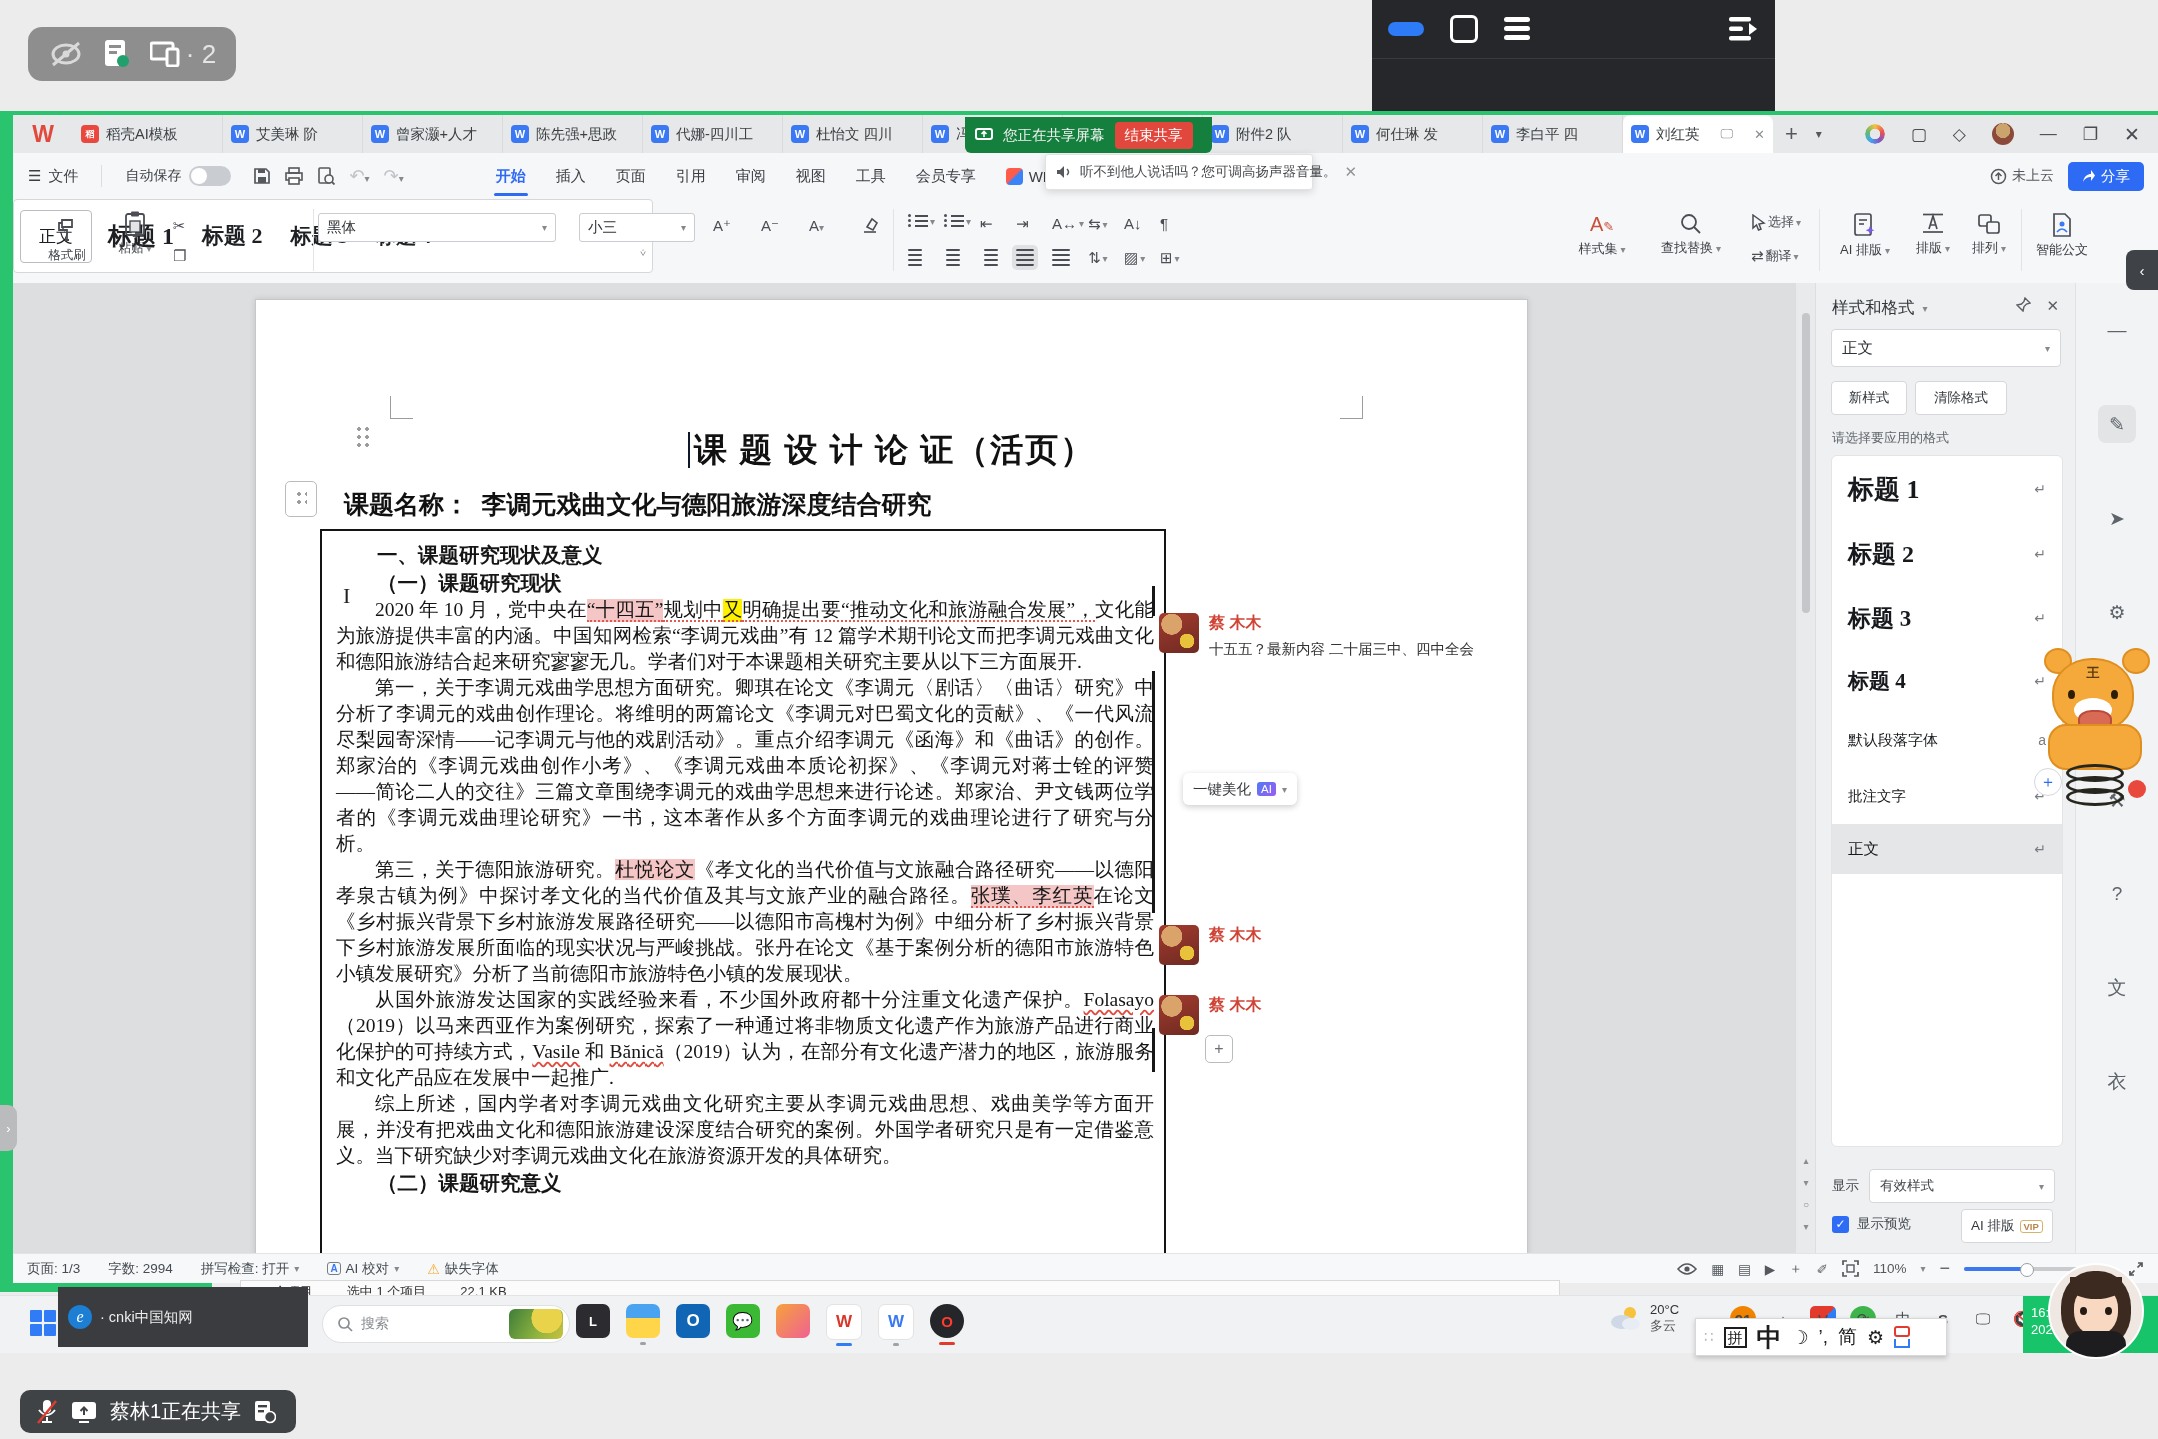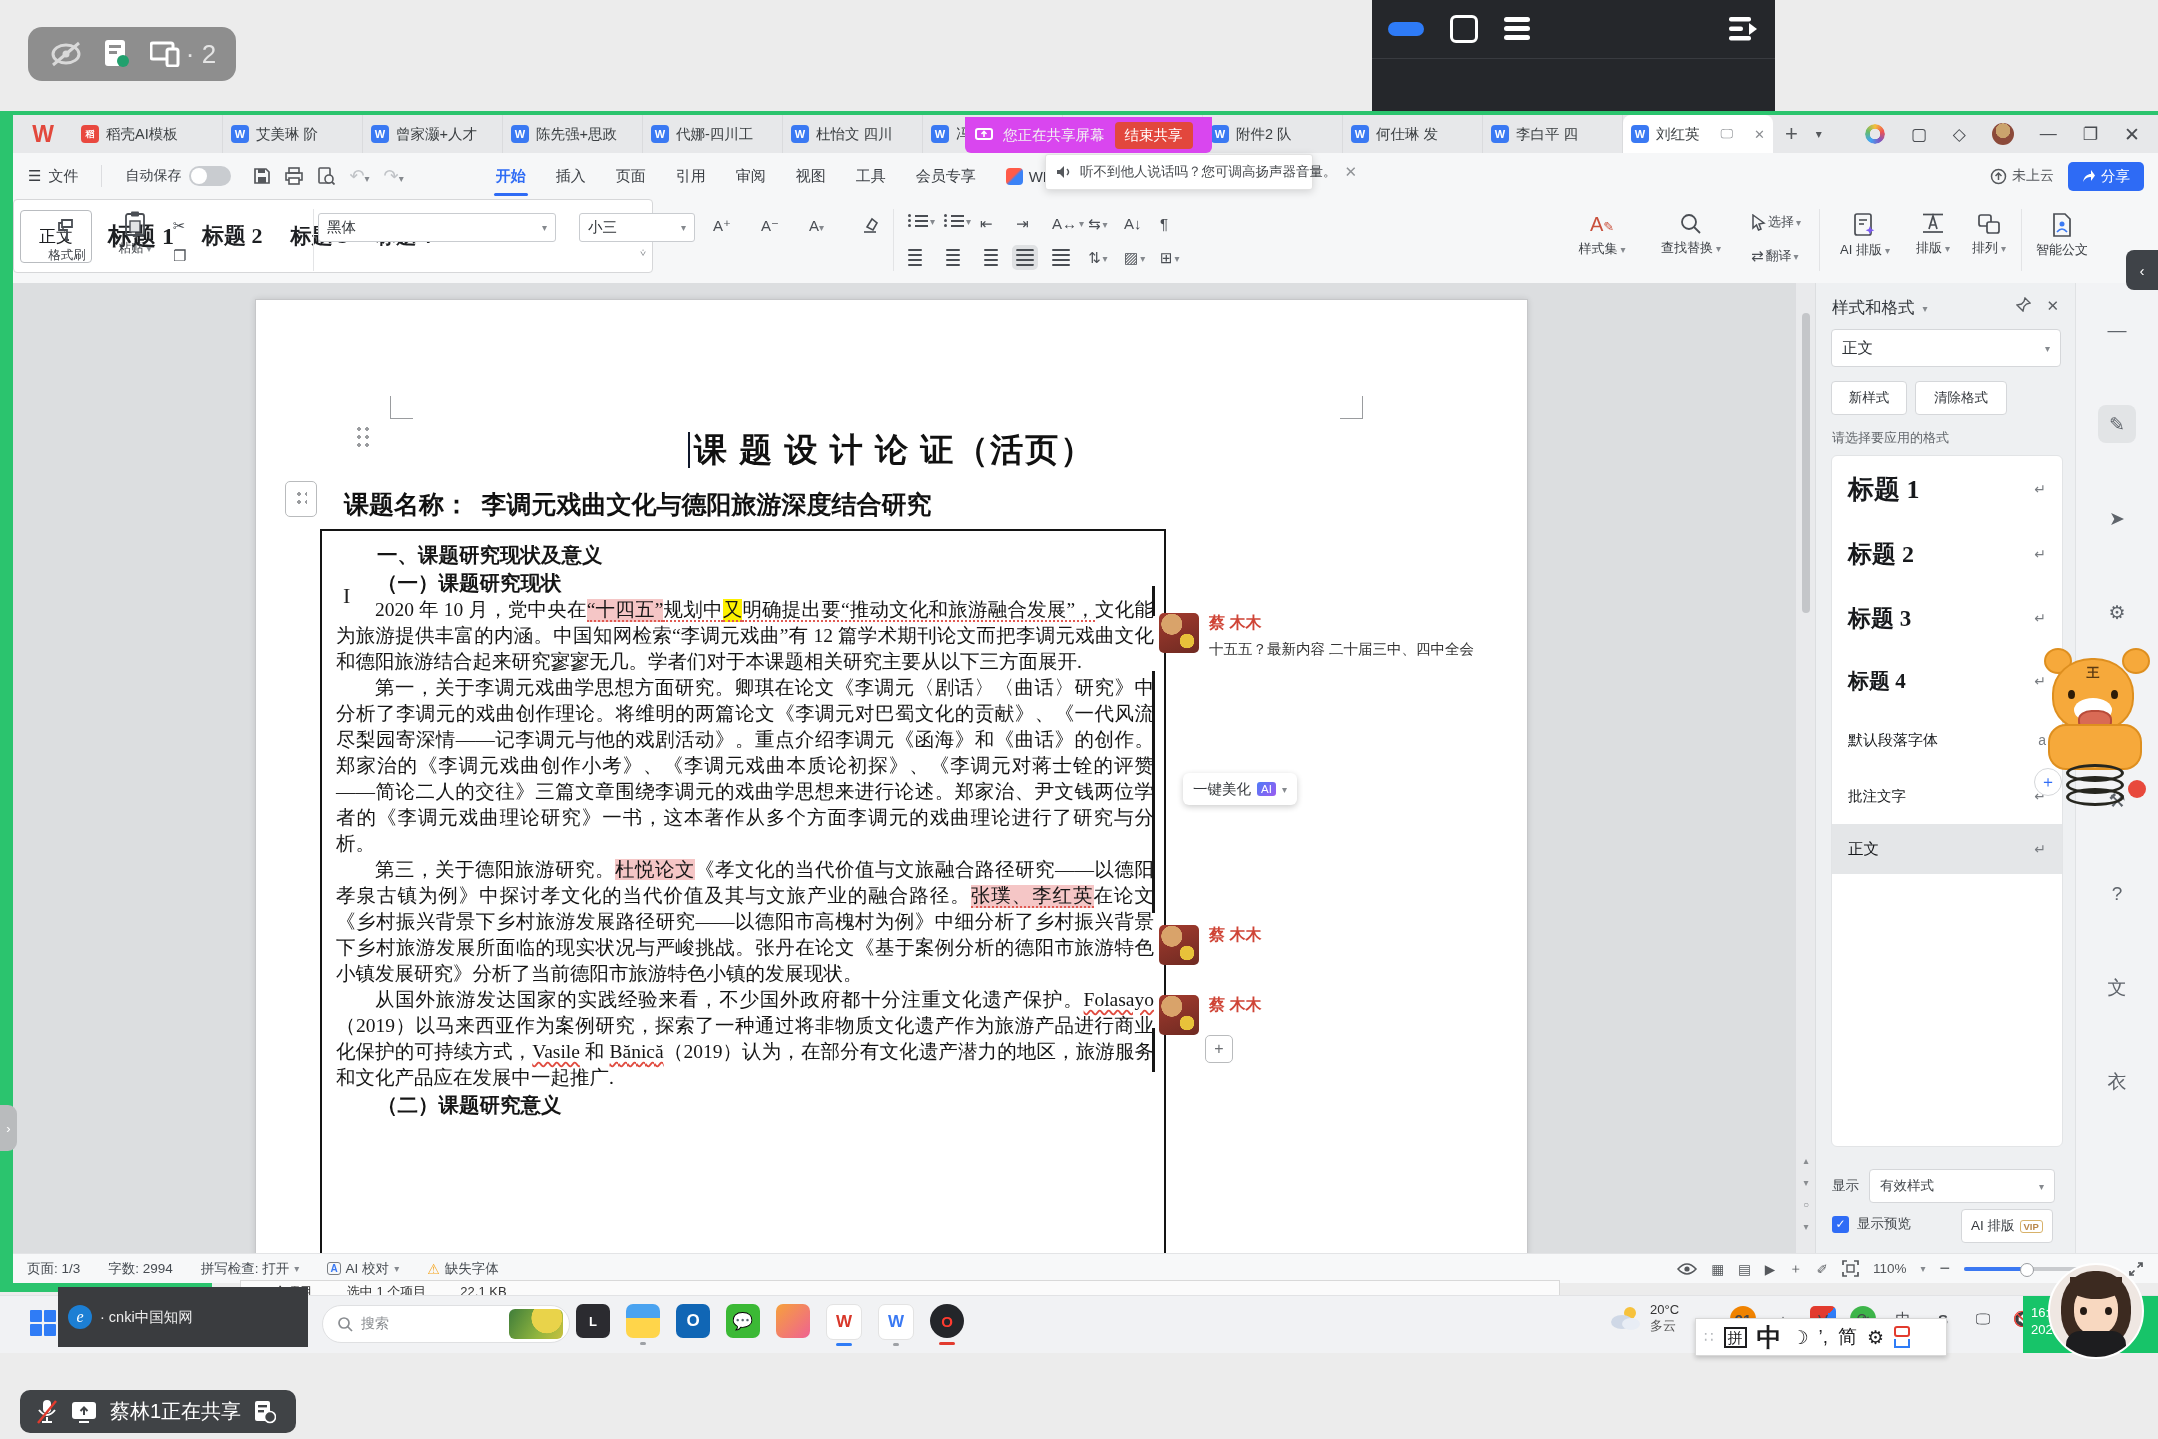--- a/index.html
+++ b/index.html
@@ -29,21 +29,21 @@
   .tab .ticon{flex:none;width:18px;height:18px;border-radius:4px;background:#3a79f3;color:#fff;font-size:11px;
        font-weight:bold;display:flex;align-items:center;justify-content:center;}
   .tab .ticon.docer{background:#e9483f;font-size:9px;}
   .tab .tx{color:#8a8d91;margin-left:auto;font-size:13px;}
   .tab-plus{font-size:22px;color:#55585c;padding:0 12px;}
   .tab-caret{font-size:12px;color:#55585c;padding:0 6px;}
   .win-ctl{margin-left:auto;display:flex;align-items:center;gap:26px;padding-right:18px;font-size:17px;color:#4a4d52;}
   .ring{width:20px;height:20px;border-radius:50%;background:conic-gradient(#f5c03c,#ef5350,#7e57c2,#42a5f5,#66bb6a,#f5c03c);
         -webkit-mask:radial-gradient(circle,transparent 0 5px,#000 5.5px);mask:radial-gradient(circle,transparent 0 5px,#000 5.5px);}
   .avatar-dot{width:22px;height:22px;border-radius:50%;background:radial-gradient(circle at 50% 35%,#caa36d 0 40%,#8c4a3a 41%);}
-  .share-banner{left:965px;top:117px;width:247px;height:36px;background:#d946ef;border-radius:0 0 6px 6px;
+  .share-banner{left:965px;top:117px;width:247px;height:36px;background:#15803d;border-radius:0 0 6px 6px;
         display:flex;align-items:center;gap:10px;padding:0 10px;box-sizing:border-box;z-index:30;}
   .share-banner .txt{color:#f2f2f2;font-size:14.5px;white-space:nowrap;}
   .stop-btn{background:#e2473d;color:#fff;font-size:14.5px;border-radius:4px;padding:4px 10px;white-space:nowrap;}
   .toast{left:1045px;top:154px;width:268px;height:36px;background:#fff;border:1px solid #e2e2e2;border-radius:3px;
         box-shadow:0 2px 8px rgba(0,0,0,.15);display:flex;align-items:center;gap:8px;padding:0 10px;box-sizing:border-box;z-index:29;
         font-size:13.5px;color:#45484c;white-space:nowrap;}
   .toast .x{margin-left:auto;color:#909397;font-size:15px;}
   
   .menurow{left:13px;top:153px;width:2145px;height:46px;background:#f6f7f8;display:flex;align-items:center;
         font-size:15px;color:#3b3f44;}
@@ -769,20 +769,21 @@
     <span class="caret">▾</span>
   </div>
   <div class="dtable"></div>
   <div class="doc-text">
       <div class="para h1"><span>一、课题研究现状及意义</span></div>
       <div class="para h1"><span>（一）课题研究现状</span></div>
       <div class="para body"><span>2020 年 10 月，党中央在</span><span class="hl-pink u-dot">“十四五”</span><span class="u-dot">规划中</span><span class="hl-yellow u-dot">又</span><span class="u-dot">明确提出要“推动文化和旅游融合发展”，</span><span>文化能为旅游提供丰富的内涵。中国知网检索“李调元戏曲”有 12 篇学术期刊论文而把李调元戏曲文化和德阳旅游结合起来研究寥寥无几。学者们对于本课题相关研究主要从以下三方面展开.</span></div>
       <div class="para body"><span>第一，关于李调元戏曲学思想方面研究。卿琪在论文《李调元〈剧话〉〈曲话〉研究》中分析了李调元的戏曲创作理论。将维明的两篇论文《李调元对巴蜀文化的贡献》、《一代风流尽梨园寄深情——记李调元与他的戏剧活动》。重点介绍李调元《函海》和《曲话》的创作。郑家治的《李调元戏曲创作小考》、《李调元戏曲本质论初探》、《李调元对蒋士铨的评赞——简论二人的交往》三篇文章围绕李调元的戏曲学思想来进行论述。郑家治、尹文钱两位学者的《李调元戏曲理论研究》一书，这本著作从多个方面李调元的戏曲理论进行了研究与分析。</span></div>
       <div class="para body"><span>第三，关于德阳旅游研究。</span><span class="hl-pink">杜悦论文</span><span>《孝文化的当代价值与文旅融合路径研究——以德阳孝泉古镇为例》中探讨孝文化的当代价值及其与文旅产业的融合路径。</span><span class="hl-pink u-dot">张璞、李红英</span><span>在论文《乡村振兴背景下乡村旅游发展路径研究——以德阳市高槐村为例》中细分析了乡村振兴背景下乡村旅游发展所面临的现实状况与严峻挑战。张丹在论文《基于案例分析的德阳市旅游特色小镇发展研究》分析了当前德阳市旅游特色小镇的发展现状。</span></div>
       <div class="para body"><span>从国外旅游发达国家的实践经验来看，不少国外政府都十分注重文化遗产保护。</span><span class="u-wavy">Folasayo</span><span>（2019）以马来西亚作为案例研究，探索了一种通过将非物质文化遗产作为旅游产品进行商业化保护的可持续方式，</span><span class="u-wavy">Vasile</span><span> 和 </span><span class="u-wavy">Bănică</span><span>（2019）认为，在部分有文化遗产潜力的地区，旅游服务和文化产品应在发展中一起推广.</span></div>
+      <div class="para body"><span>综上所述，国内学者对李调元戏曲文化研究主要从李调元戏曲思想、戏曲美学等方面开展，并没有把戏曲文化和德阳旅游建设深度结合研究的案例。外国学者研究只是有一定借鉴意义。当下研究缺少对李调元戏曲文化在旅游资源开发的具体研究。</span></div>
       <div class="para h1"><span>（二）课题研究意义</span></div>
     </div>
   <span class="ibeam" style="left:330px;top:300px">I</span>
 
   <div class="anchor-line" style="left:1139px;top:303px;height:30px"></div>
   <div class="anchor-line" style="left:1139px;top:388px;height:242px"></div>
   <div class="anchor-line" style="left:1139px;top:745px;height:44px"></div>
 
   <div class="comment" style="left:1146px;top:330px">
     <span class="c-avatar"></span>

